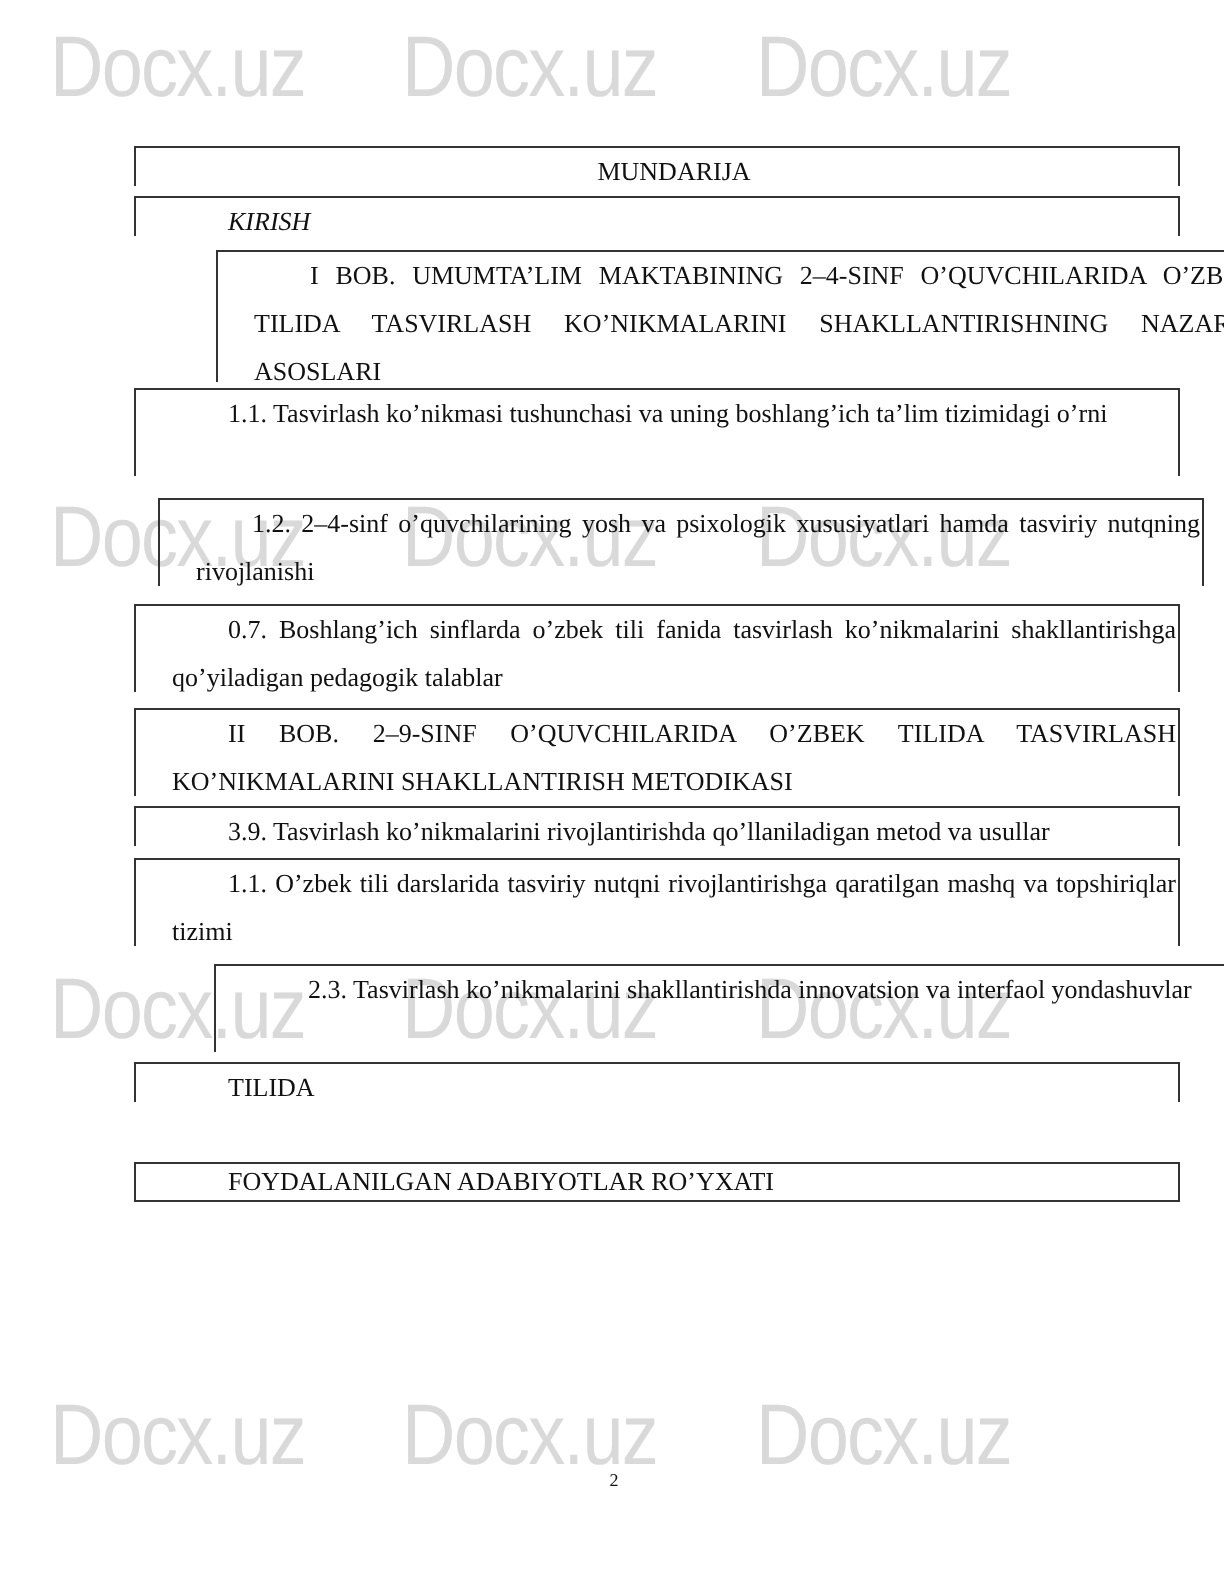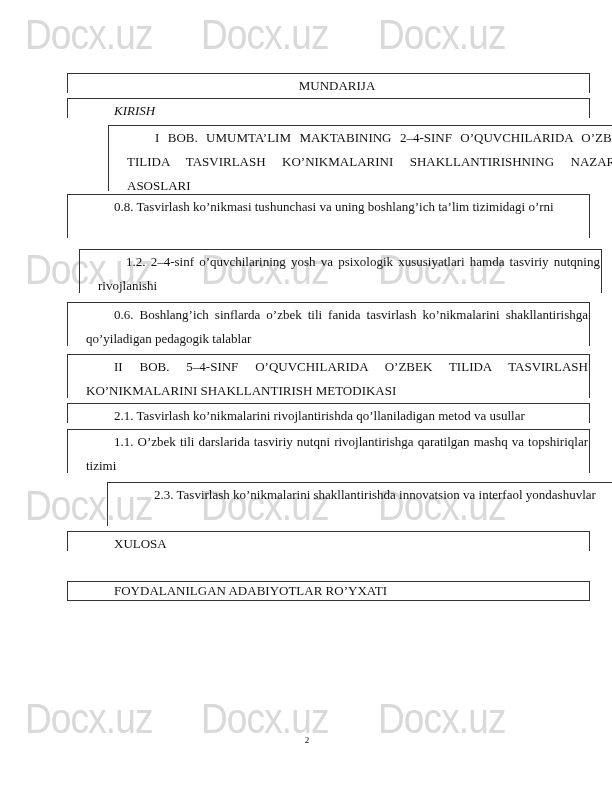--- a/index.html
+++ b/index.html
@@ -105,49 +105,49 @@
 
   <div class="entry" style="top:25px; height:20px;font-style:italic;">
     <span class="indent"></span><span>KIRISH</span>
   </div>
 
   <div class="entry" style="top:52px; height:66px;margin-left:41px;">
     <span class="indent"></span><span>I BOB. UMUMTA’LIM MAKTABINING 2–4-SINF O’QUVCHILARIDA O’ZBEK TILIDA TASVIRLASH KO’NIKMALARINI SHAKLLANTIRISHNING NAZARIY ASOSLARI</span>
   </div>
 
   <div class="entry" style="top:121px; height:44px;">
-    <span class="indent"></span><span>0.8. Tasvirlash ko’nikmasi tushunchasi va uning boshlang’ich ta’lim tizimidagi o’rni</span>
+    <span class="indent"></span><span>1.1. Tasvirlash ko’nikmasi tushunchasi va uning boshlang’ich ta’lim tizimidagi o’rni</span>
   </div>
 
   <div class="entry" style="top:176px; height:44px;margin-left:12px;">
     <span class="indent"></span><span>1.2. 2–4-sinf o’quvchilarining yosh va psixologik xususiyatlari hamda tasviriy nutqning rivojlanishi</span>
   </div>
 
   <div class="entry" style="top:229px; height:44px;">
-    <span class="indent"></span><span>0.6. Boshlang’ich sinflarda o’zbek tili fanida tasvirlash ko’nikmalarini shakllantirishga qo’yiladigan pedagogik talablar</span>
+    <span class="indent"></span><span>0.7. Boshlang’ich sinflarda o’zbek tili fanida tasvirlash ko’nikmalarini shakllantirishga qo’yiladigan pedagogik talablar</span>
   </div>
 
   <div class="entry" style="top:281px; height:44px;">
-    <span class="indent"></span><span>II BOB. 5–4-SINF O’QUVCHILARIDA O’ZBEK TILIDA TASVIRLASH KO’NIKMALARINI SHAKLLANTIRISH METODIKASI</span>
+    <span class="indent"></span><span>II BOB. 2–9-SINF O’QUVCHILARIDA O’ZBEK TILIDA TASVIRLASH KO’NIKMALARINI SHAKLLANTIRISH METODIKASI</span>
   </div>
 
   <div class="entry" style="top:330px; height:20px;">
-    <span class="indent"></span><span>2.1. Tasvirlash ko’nikmalarini rivojlantirishda qo’llaniladigan metod va usullar</span>
+    <span class="indent"></span><span>3.9. Tasvirlash ko’nikmalarini rivojlantirishda qo’llaniladigan metod va usullar</span>
   </div>
 
   <div class="entry" style="top:356px; height:44px;">
     <span class="indent"></span><span>1.1. O’zbek tili darslarida tasviriy nutqni rivojlantirishga qaratilgan mashq va topshiriqlar tizimi</span>
   </div>
 
   <div class="entry" style="top:409px; height:44px;margin-left:40px;">
     <span class="indent"></span><span>2.3. Tasvirlash ko’nikmalarini shakllantirishda innovatsion va interfaol yondashuvlar</span>
   </div>
 
   <div class="entry" style="top:458px; height:20px;">
-    <span class="indent"></span><span>XULOSA</span>
+    <span class="indent"></span><span>TILIDA</span>
   </div>
 
   <div class="entry last" style="top:508px; height:20px; line-height:18px;">
     <span class="indent"></span><span>FOYDALANILGAN ADABIYOTLAR RO’YXATI</span>
   </div>
 
 </div>
 
 <div class="page-number">2</div>
 

